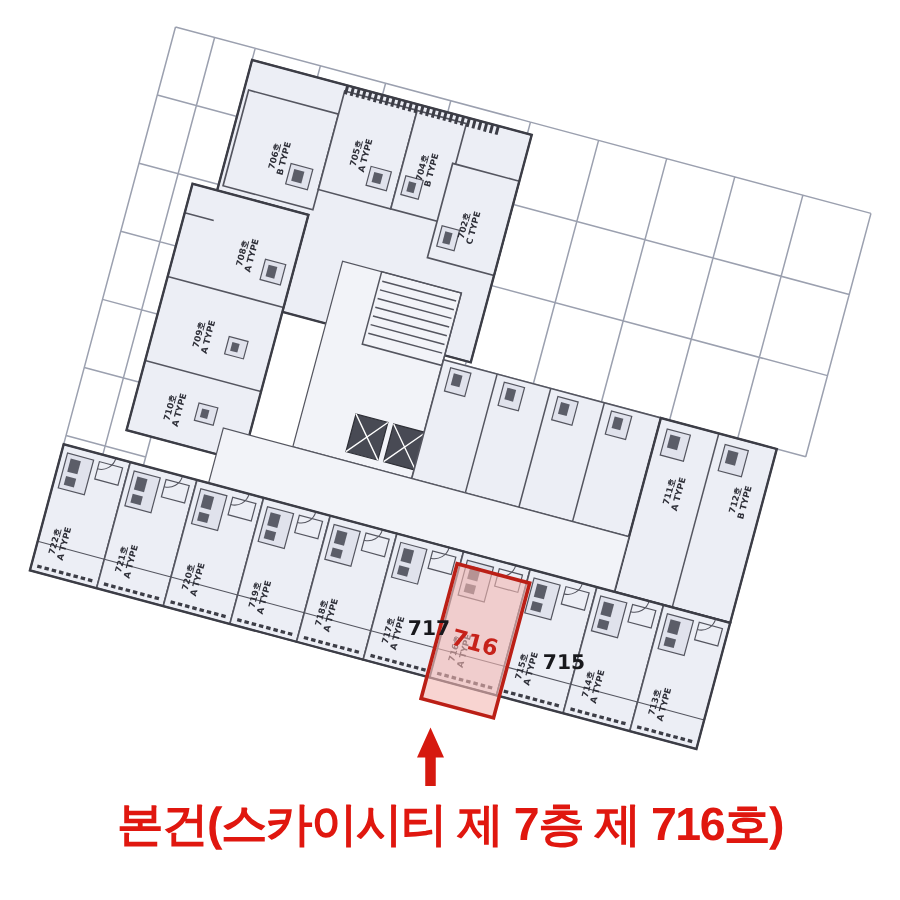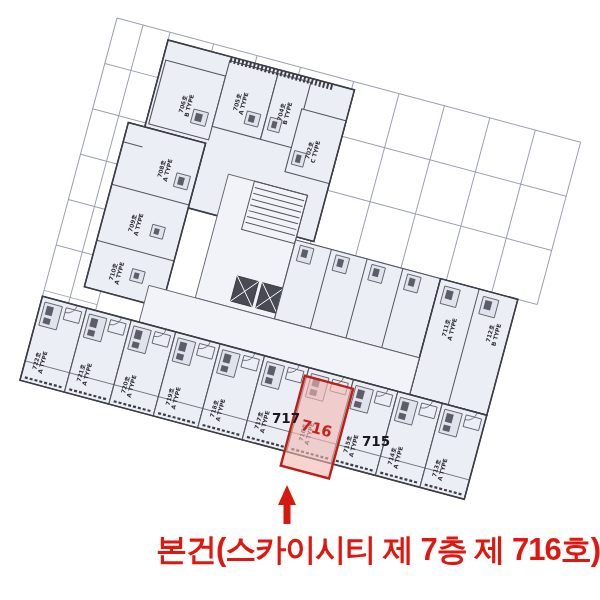--- a/index.html
+++ b/index.html
@@ -12,21 +12,21 @@
   .w2{stroke:#3c3d46;stroke-width:1.6;fill:none;}
   .room{fill:#eceef5;stroke:#54555f;stroke-width:1.1;}
   .hall{fill:#f2f3f8;stroke:#54555f;stroke-width:0.8;}
   .fx{fill:#e0e2ec;stroke:#54555f;stroke-width:0.8;}
   .fxd{fill:#5b5d68;stroke:none;}
   .dark{fill:#484a54;stroke:#2e2f36;stroke-width:0.8;}
   .unit-label{font:bold 5.8px "DejaVu Sans", sans-serif;fill:#2e2f38;text-anchor:middle;}
   .big-num{font:bold 15px "DejaVu Sans", sans-serif;fill:#c6221a;text-anchor:middle;}
   .callout{font:bold 13.5px "DejaVu Sans", sans-serif;fill:#18181c;text-anchor:middle;}
   .hl{fill:#f4b7b2;fill-opacity:0.6;stroke:#bb1f16;stroke-width:2.4;}
-  #caption{position:absolute;left:0;right:0;top:529px;text-align:right;
+  #caption{position:absolute;left:0;right:0;top:529px;text-align:center;
            font-weight:bold;font-size:31px;color:#e0170f;letter-spacing:-1px;}
 </style>
 </head>
 <body>
 
 <div id="stage">
 <svg width="600" height="600" viewBox="0 0 600 600">
 
   <g transform="translate(117,18) rotate(15)">
 

